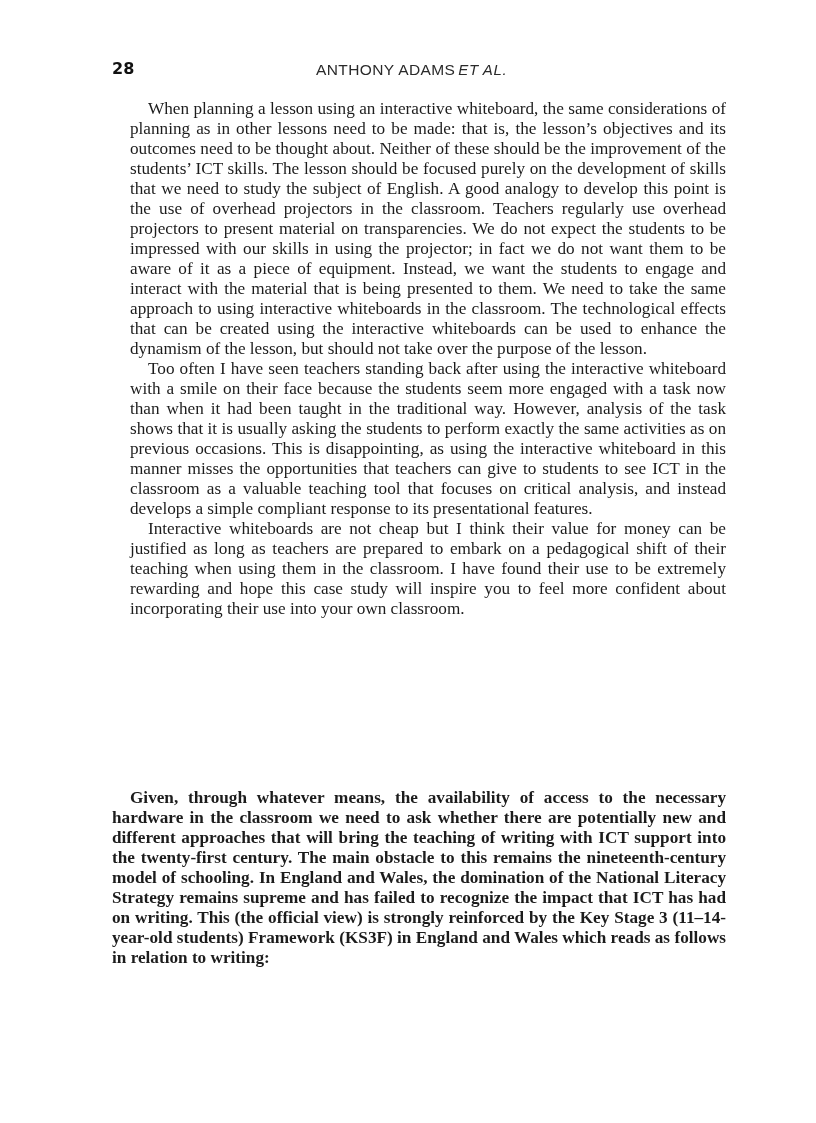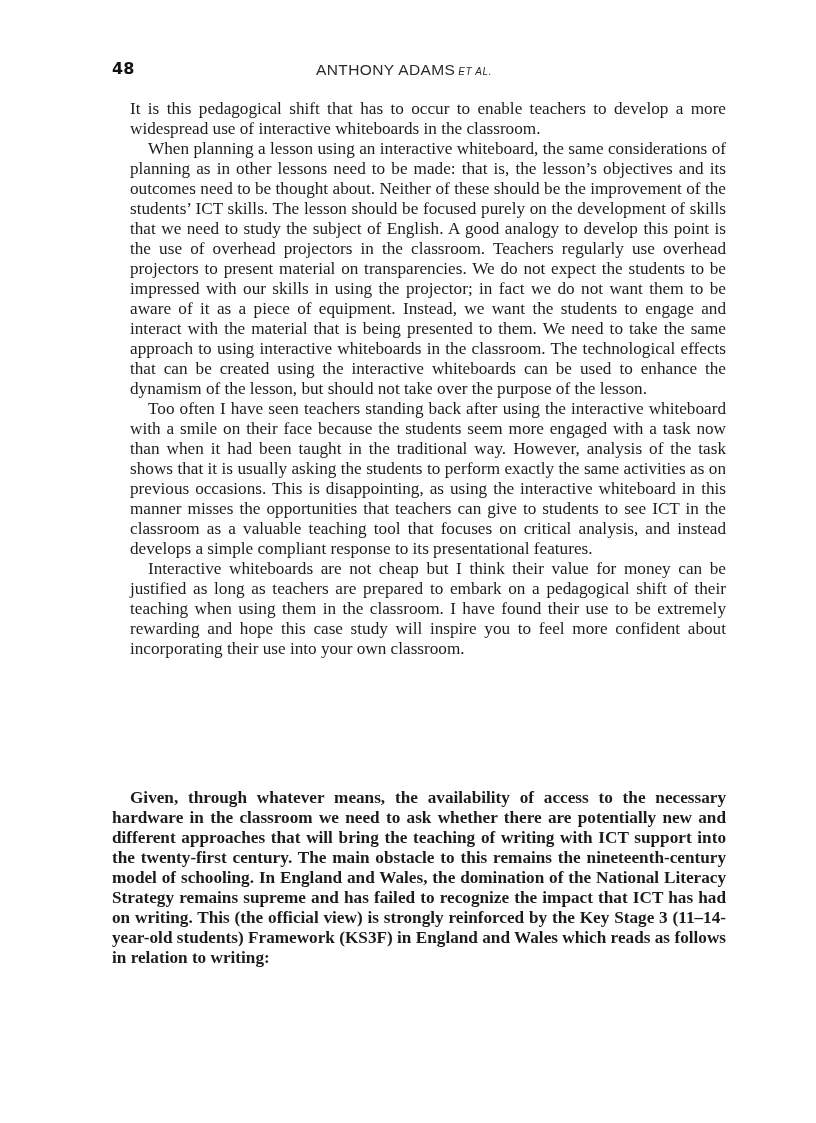--- a/index.html
+++ b/index.html
@@ -36,21 +36,21 @@
     left: 204px;
     top: 1px;
     font-family: "Liberation Sans", sans-serif;
     font-size: 15.5px;
     letter-spacing: 0.4px;
     line-height: 22px;
     color: #2a2a2a;
   }
   .running-head .etal {
     font-style: italic;
-    font-size: 10px;
+    font-size: 15px;
     letter-spacing: 0.6px;
     margin-left: 3px;
   }
   .body-text {
     font-family: "Liberation Serif", "DejaVu Serif", serif;
     font-size: 17.2px;
     line-height: 20px;
     text-align: justify;
     color: #1c1c1c;
     hyphens: manual;
@@ -73,26 +73,25 @@
     text-indent: 18px;
   }
   .para.no-indent {
     text-indent: 0;
   }
 </style>
 </head>
 <body>
 
 <div class="page-header">
-  <span class="page-number">48</span>
+  <span class="page-number">28</span>
   <span class="running-head"><span>ANTHONY ADAMS</span><span class="etal">ET AL.</span></span>
 </div>
 
 <div class="extract body-text">
-  <p class="para no-indent">It is this pedagogical shift that has to occur to enable teachers to develop a more widespread use of interactive whiteboards in the classroom.</p>
   <p class="para">When planning a lesson using an interactive whiteboard, the same considerations of planning as in other lessons need to be made: that is, the lesson’s objectives and its outcomes need to be thought about. Neither of these should be the improvement of the students’ ICT skills. The lesson should be focused purely on the development of skills that we need to study the subject of English. A good analogy to develop this point is the use of overhead projectors in the classroom. Teachers regu­larly use overhead projectors to present material on transparencies. We do not expect the students to be impressed with our skills in using the projector; in fact we do not want them to be aware of it as a piece of equipment. Instead, we want the students to engage and interact with the material that is being presented to them. We need to take the same approach to using interactive whiteboards in the classroom. The tech­nological effects that can be created using the interactive whiteboards can be used to enhance the dynamism of the lesson, but should not take over the purpose of the lesson.</p>
   <p class="para">Too often I have seen teachers standing back after using the inter­active whiteboard with a smile on their face because the students seem more engaged with a task now than when it had been taught in the traditional way. However, analysis of the task shows that it is usually asking the students to perform exactly the same activities as on previous occasions. This is disappointing, as using the interactive whiteboard in this manner misses the opportunities that teachers can give to students to see ICT in the classroom as a valuable teaching tool that focuses on critical analysis, and instead develops a simple compliant response to its presentational features.</p>
   <p class="para">Interactive whiteboards are not cheap but I think their value for money can be justified as long as teachers are prepared to embark on a pedagogical shift of their teaching when using them in the classroom. I have found their use to be extremely rewarding and hope this case study will inspire you to feel more confident about incorporating their use into your own classroom.</p>
 </div>
 
 <div class="main-text body-text">
   <p class="para">Given, through whatever means, the availability of access to the neces­sary hardware in the classroom we need to ask whether there are poten­tially new and different approaches that will bring the teaching of writing with ICT support into the twenty-first century. The main obstacle to this remains the nineteenth-century model of schooling. In England and Wales, the domination of the National Literacy Strategy remains supreme and has failed to recognize the impact that ICT has had on writing. This (the official view) is strongly reinforced by the Key Stage 3 (11–14-year-old students) Framework (KS3F) in England and Wales which reads as follows in relation to writing:</p>
 </div>
 
 </body></html>

